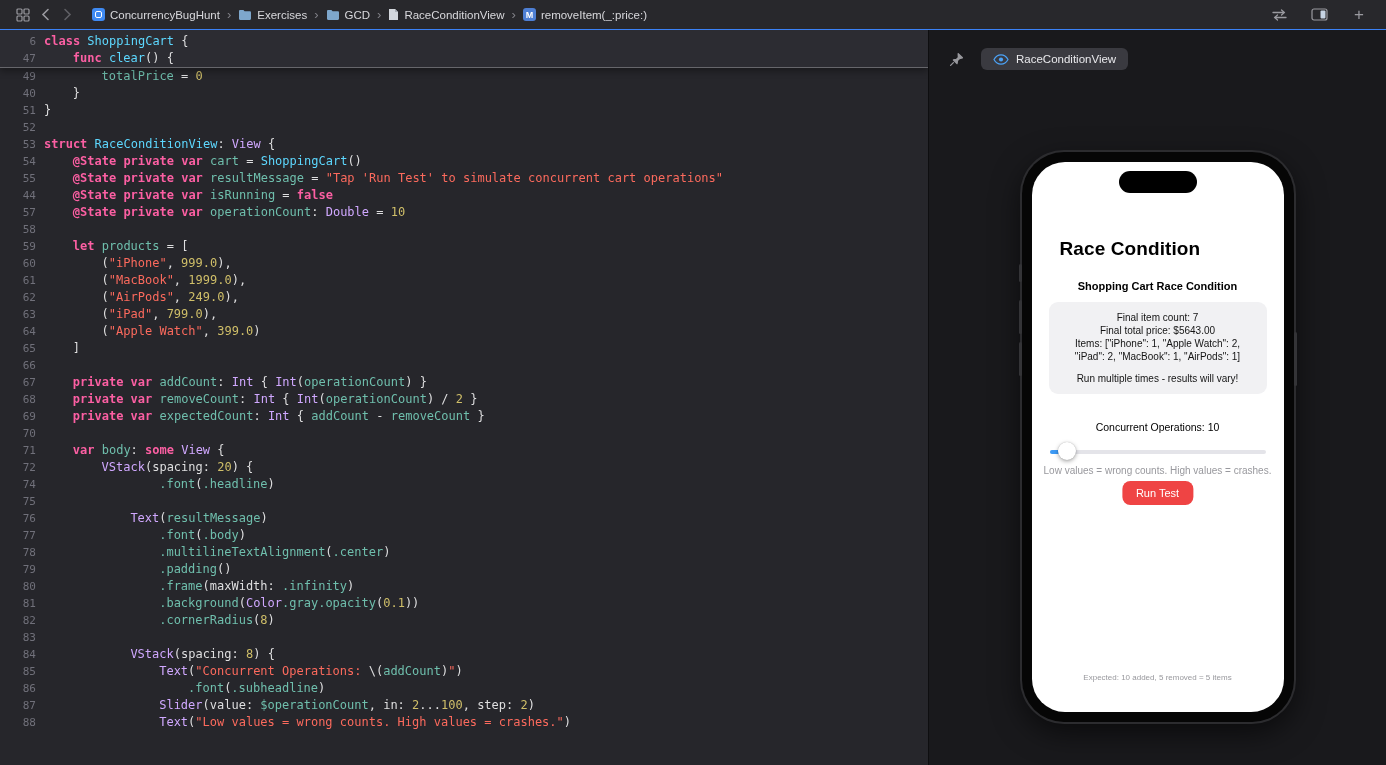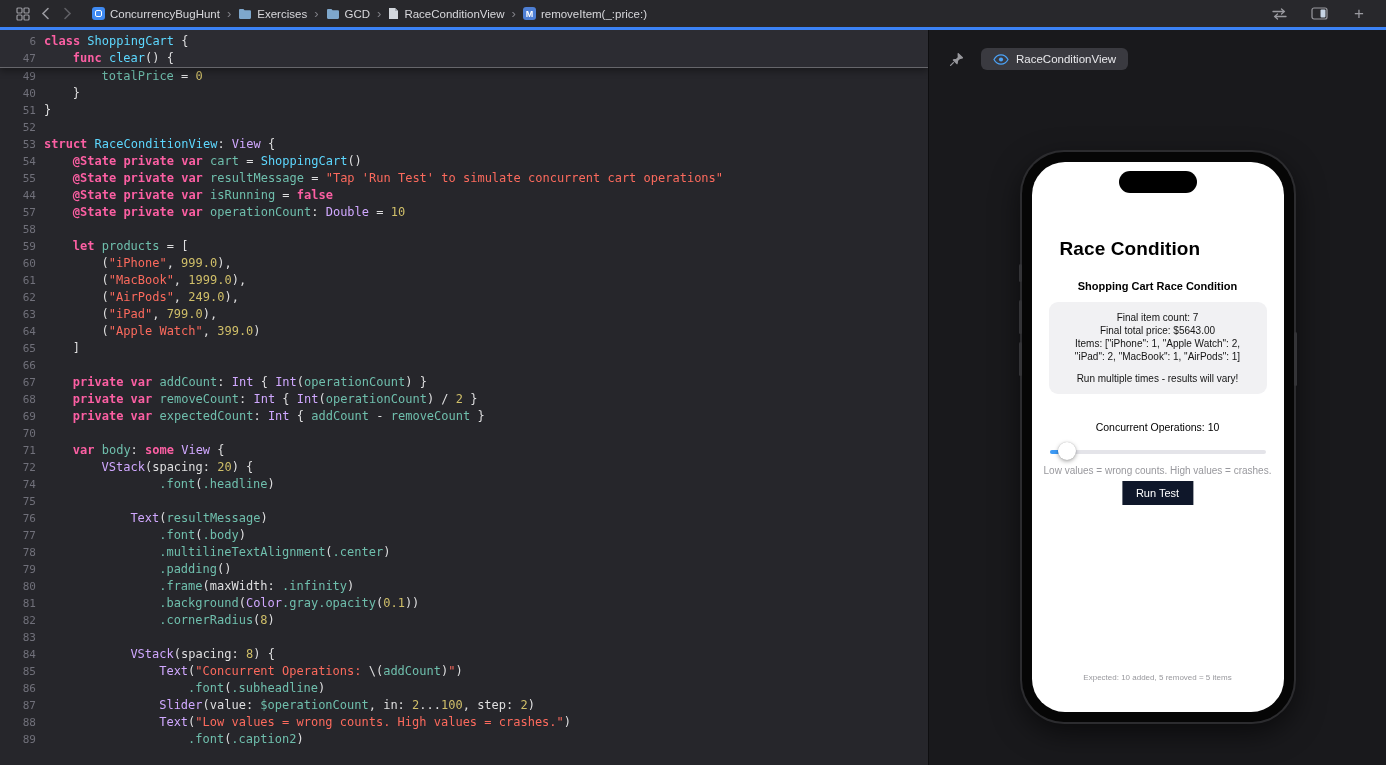--- a/index.html
+++ b/index.html
@@ -6,21 +6,21 @@
   html,body { margin:0; padding:0; }
   body {
     width:1386px; height:765px; overflow:hidden;
     background:#19191c;
     font-family:"Liberation Sans", sans-serif;
     -webkit-font-smoothing:antialiased;
   }
 
   
   .toolbar {
-    height:30px; background:#28282c; border-bottom:3px solid #3b82f6;
+    height:30px; background:#28282c; border-bottom:1px solid #3b82f6;
     display:flex; align-items:center; padding:0 12px; color:#c9c9ce;
   }
   .tb-icon { display:flex; align-items:center; justify-content:center; width:22px; height:22px; cursor:default; }
   .breadcrumbs { display:flex; align-items:center; margin-left:14px; font-size:11.5px; color:#d8d8dc; white-space:nowrap; }
   .crumb { display:flex; align-items:center; gap:5px; }
   .crumb-sep { color:#808087; margin:0 7px; font-size:13px; line-height:1; }
   .app-badge { width:13px; height:13px; border-radius:3px; background:#3f8af2; display:flex; align-items:center; justify-content:center; }
   .app-badge i { display:block; width:7px; height:7px; border:1.4px solid #fff; border-radius:2px; }
   .m-badge { width:13px; height:13px; border-radius:3px; background:#4e7fd4; color:#fff; font-size:9px; font-weight:700; display:flex; align-items:center; justify-content:center; }
   .tb-right { margin-left:auto; display:flex; align-items:center; gap:18px; padding-right:4px; }
@@ -87,22 +87,22 @@
   .result-box .blank { height:9px; }
   .ops-label { position:absolute; top:259px; left:0; right:0; text-align:center; font-size:10.5px; }
   .slider { position:absolute; top:280px; left:18px; right:18px; height:18px; }
   .slider .track { position:absolute; top:8px; left:0; right:0; height:3.5px; border-radius:2px; background:#e4e4e9; }
   .slider .fill  { position:absolute; top:8px; left:0; height:3.5px; border-radius:2px; background:#3d9af5; }
   .slider .thumb { position:absolute; top:0; width:18px; height:18px; background:#fff; border-radius:50%;
                    box-shadow:0 1.5px 4px rgba(0,0,0,.35), 0 0 1px rgba(0,0,0,.25); }
   .slider-caption { position:absolute; top:303px; left:0; right:0; text-align:center; font-size:10px; color:#98989d; }
   .run-btn {
     position:absolute; top:319px; left:50%; transform:translateX(-50%);
-    background:#0f172a; color:#fff; border:none; font-family:inherit;
-    font-size:11px; padding:6px 14px; border-radius:0;
+    background:#ef4444; color:#fff; border:none; font-family:inherit;
+    font-size:11px; padding:6px 14px; border-radius:8px;
   }
   .footer-caption { position:absolute; bottom:30px; left:0; right:0; text-align:center; font-size:8px; color:#98989d; }
 
   svg { display:block; }
 </style>
 </head>
 <body>
 
 <div class="toolbar">
   <span class="tb-icon">
@@ -219,21 +219,20 @@
         <div class="row"><span class="ln">79</span><span class="src" style="padding-left: 123.2px;"><span class="mem">.padding</span><span class="pl">()</span></span></div>
         <div class="row"><span class="ln">80</span><span class="src" style="padding-left: 123.2px;"><span class="mem">.frame</span><span class="pl">(maxWidth: </span><span class="mem">.infinity</span><span class="pl">)</span></span></div>
         <div class="row"><span class="ln">81</span><span class="src" style="padding-left: 123.2px;"><span class="mem">.background</span><span class="pl">(</span><span class="type">Color</span><span class="mem">.gray</span><span class="mem">.opacity</span><span class="pl">(</span><span class="num">0.1</span><span class="pl">))</span></span></div>
         <div class="row"><span class="ln">82</span><span class="src" style="padding-left: 123.2px;"><span class="mem">.cornerRadius</span><span class="pl">(</span><span class="num">8</span><span class="pl">)</span></span></div>
         <div class="row"><span class="ln">83</span><span class="src" style="padding-left: 8px;"></span></div>
         <div class="row"><span class="ln">84</span><span class="src" style="padding-left: 94.4px;"><span class="type">VStack</span><span class="pl">(spacing: </span><span class="num">8</span><span class="pl">) {</span></span></div>
         <div class="row"><span class="ln">85</span><span class="src" style="padding-left: 123.2px;"><span class="type">Text</span><span class="pl">(</span><span class="str">"Concurrent Operations: </span><span class="pl">\(</span><span class="mem">addCount</span><span class="pl">)</span><span class="str">"</span><span class="pl">)</span></span></div>
         <div class="row"><span class="ln">86</span><span class="src" style="padding-left: 152px;"><span class="mem">.font</span><span class="pl">(</span><span class="mem">.subheadline</span><span class="pl">)</span></span></div>
         <div class="row"><span class="ln">87</span><span class="src" style="padding-left: 123.2px;"><span class="type">Slider</span><span class="pl">(value: </span><span class="mem">$operationCount</span><span class="pl">, in: </span><span class="num">2</span><span class="pl">...</span><span class="num">100</span><span class="pl">, step: </span><span class="num">2</span><span class="pl">)</span></span></div>
         <div class="row"><span class="ln">88</span><span class="src" style="padding-left: 123.2px;"><span class="type">Text</span><span class="pl">(</span><span class="str">"Low values = wrong counts. High values = crashes."</span><span class="pl">)</span></span></div>
-        <div class="row"><span class="ln">89</span><span class="src" style="padding-left: 152px;"><span class="mem">.font</span><span class="pl">(</span><span class="mem">.caption2</span><span class="pl">)</span></span></div>
       </div>
   </div>
 
   <div class="canvas">
     <div class="canvas-head">
       <span class="tb-icon">
         <svg width="15" height="15" viewBox="0 0 15 15" fill="none" stroke="#98989d" stroke-width="1.3" stroke-linejoin="round" stroke-linecap="round">
           <path d="M9.2 1.6l4.2 4.2-2.9.8-2 2-.5 3-3.6-3.6 3-.5 2-2z" fill="#98989d"></path>
           <path d="M4.4 10.6L1.6 13.4"></path>
         </svg>

